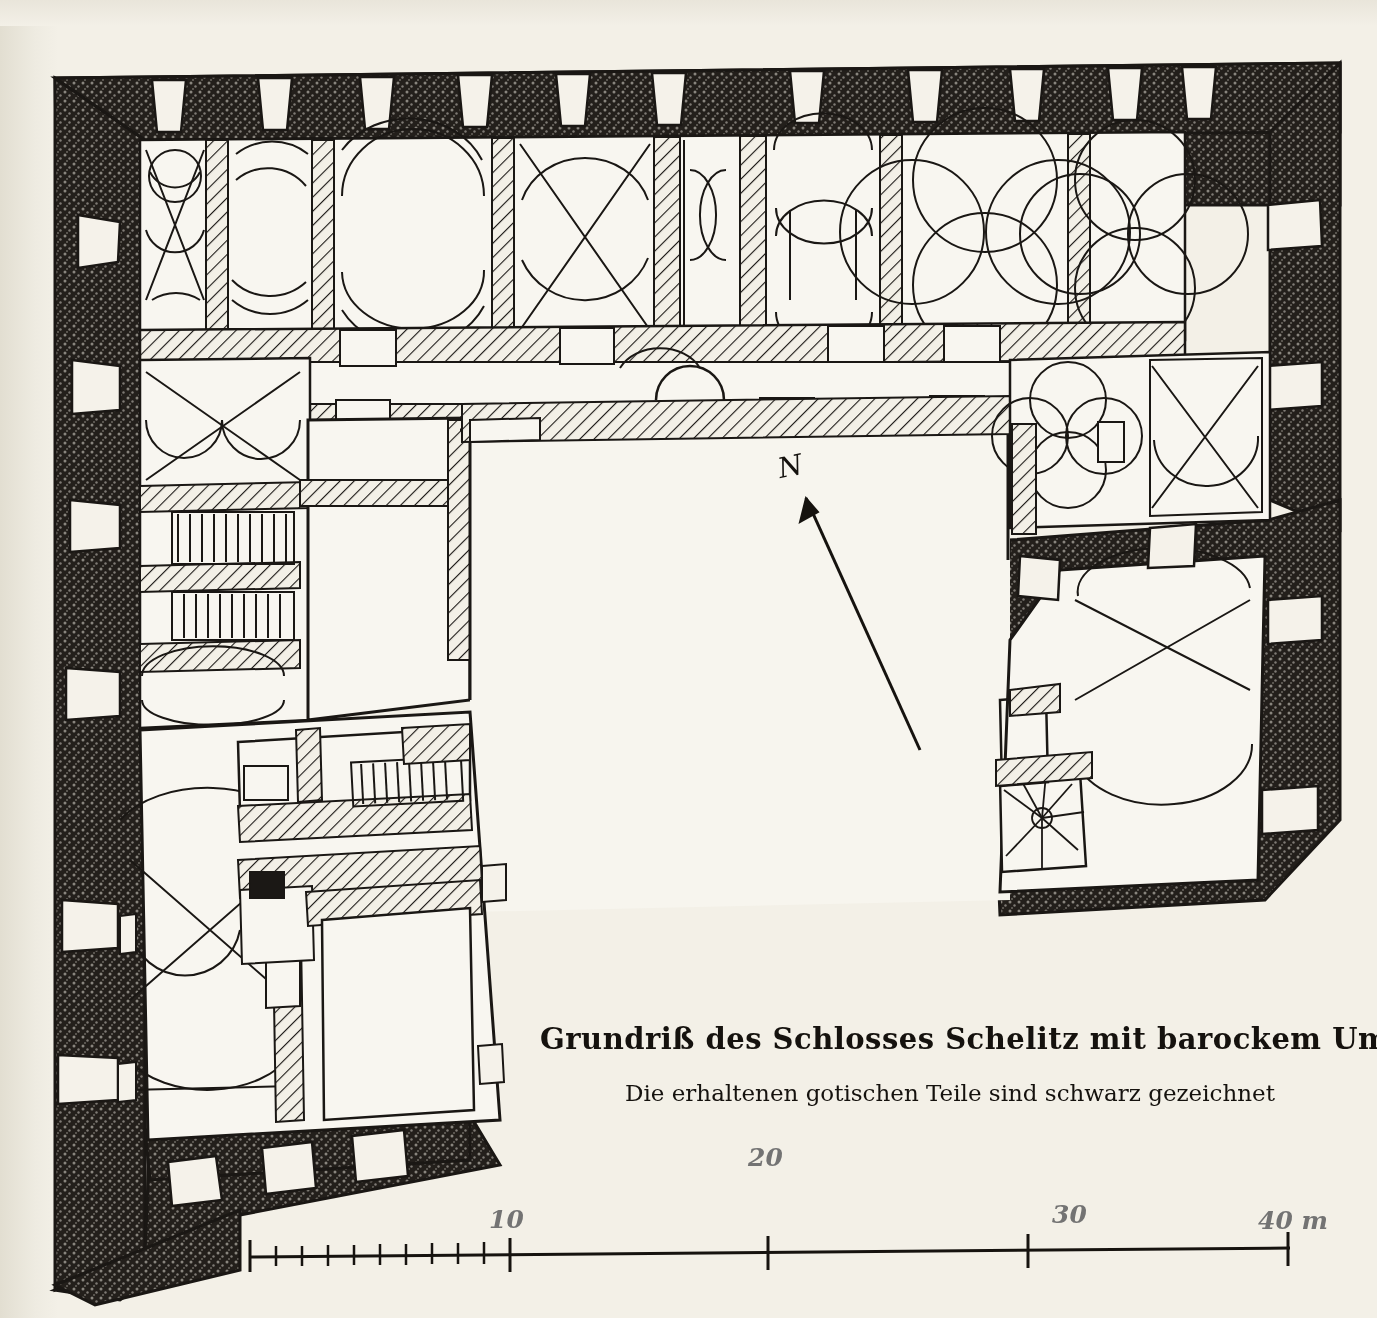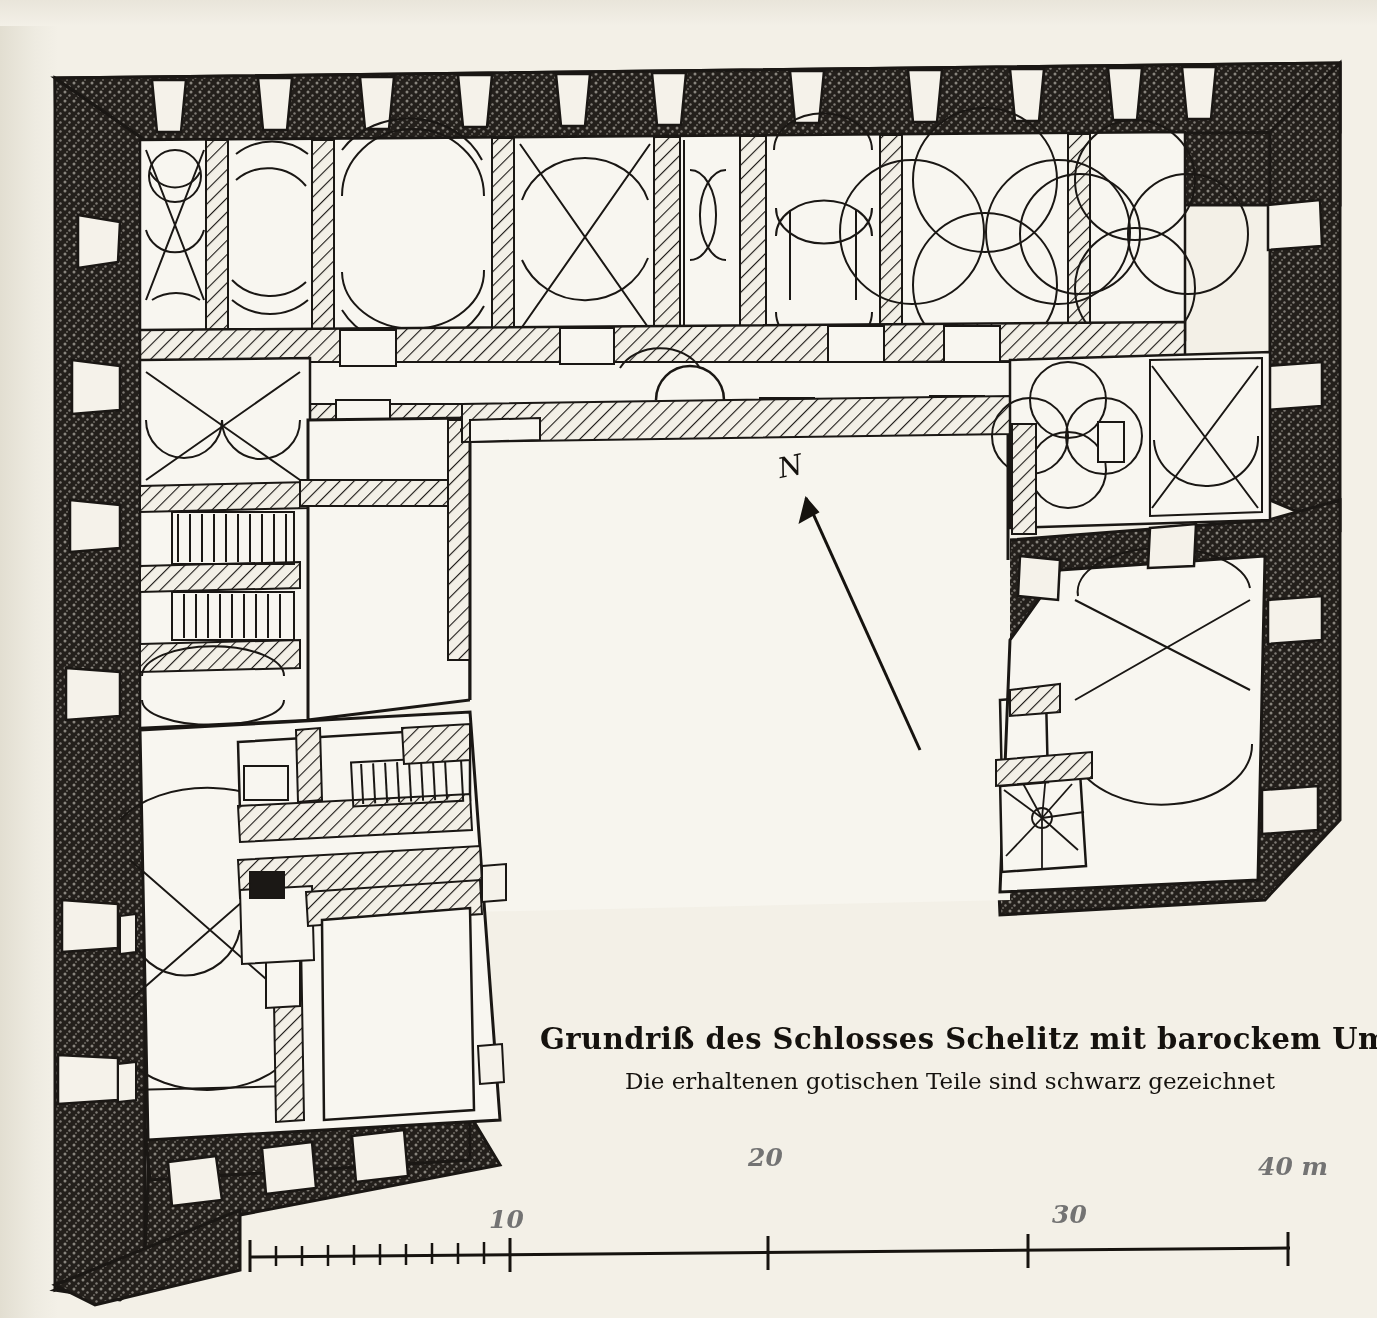--- a/index.html
+++ b/index.html
@@ -47,21 +47,21 @@
   }
   .caption-main {
     font-size: 29px;
     letter-spacing: 0.5px;
     white-space: nowrap;
     font-family: "DejaVu Serif", serif;
     font-weight: 600;
   }
   .caption-sub {
     font-size: 23px;
-    margin-top: 12px;
+    margin-top: 24px;
     white-space: nowrap;
     font-family: "DejaVu Serif", serif;
   }
   .scale-label {
     position: absolute;
     font-size: 25px;
     font-family: "DejaVu Serif", serif;
     color: #737373;
     font-style: italic;
     font-weight: 600;
@@ -392,14 +392,14 @@
   <div class="north-label">N</div>
 
   <div class="caption-block">
     <div class="caption-main">Grundriß des Schlosses Schelitz mit barockem Umbau</div>
     <div class="caption-sub">Die erhaltenen gotischen Teile sind schwarz gezeichnet</div>
   </div>
 
   <div class="scale-label" style="left:489px; top:1205px;">10</div>
   <div class="scale-label" style="left:748px; top:1143px;">20</div>
   <div class="scale-label" style="left:1052px; top:1200px;">30</div>
-  <div class="scale-label" style="left:1258px; top:1152px;">40 m</div>
+  <div class="scale-label" style="left:1258px; top:1206px;">40 m</div>
 </div>
 
 </body></html>

